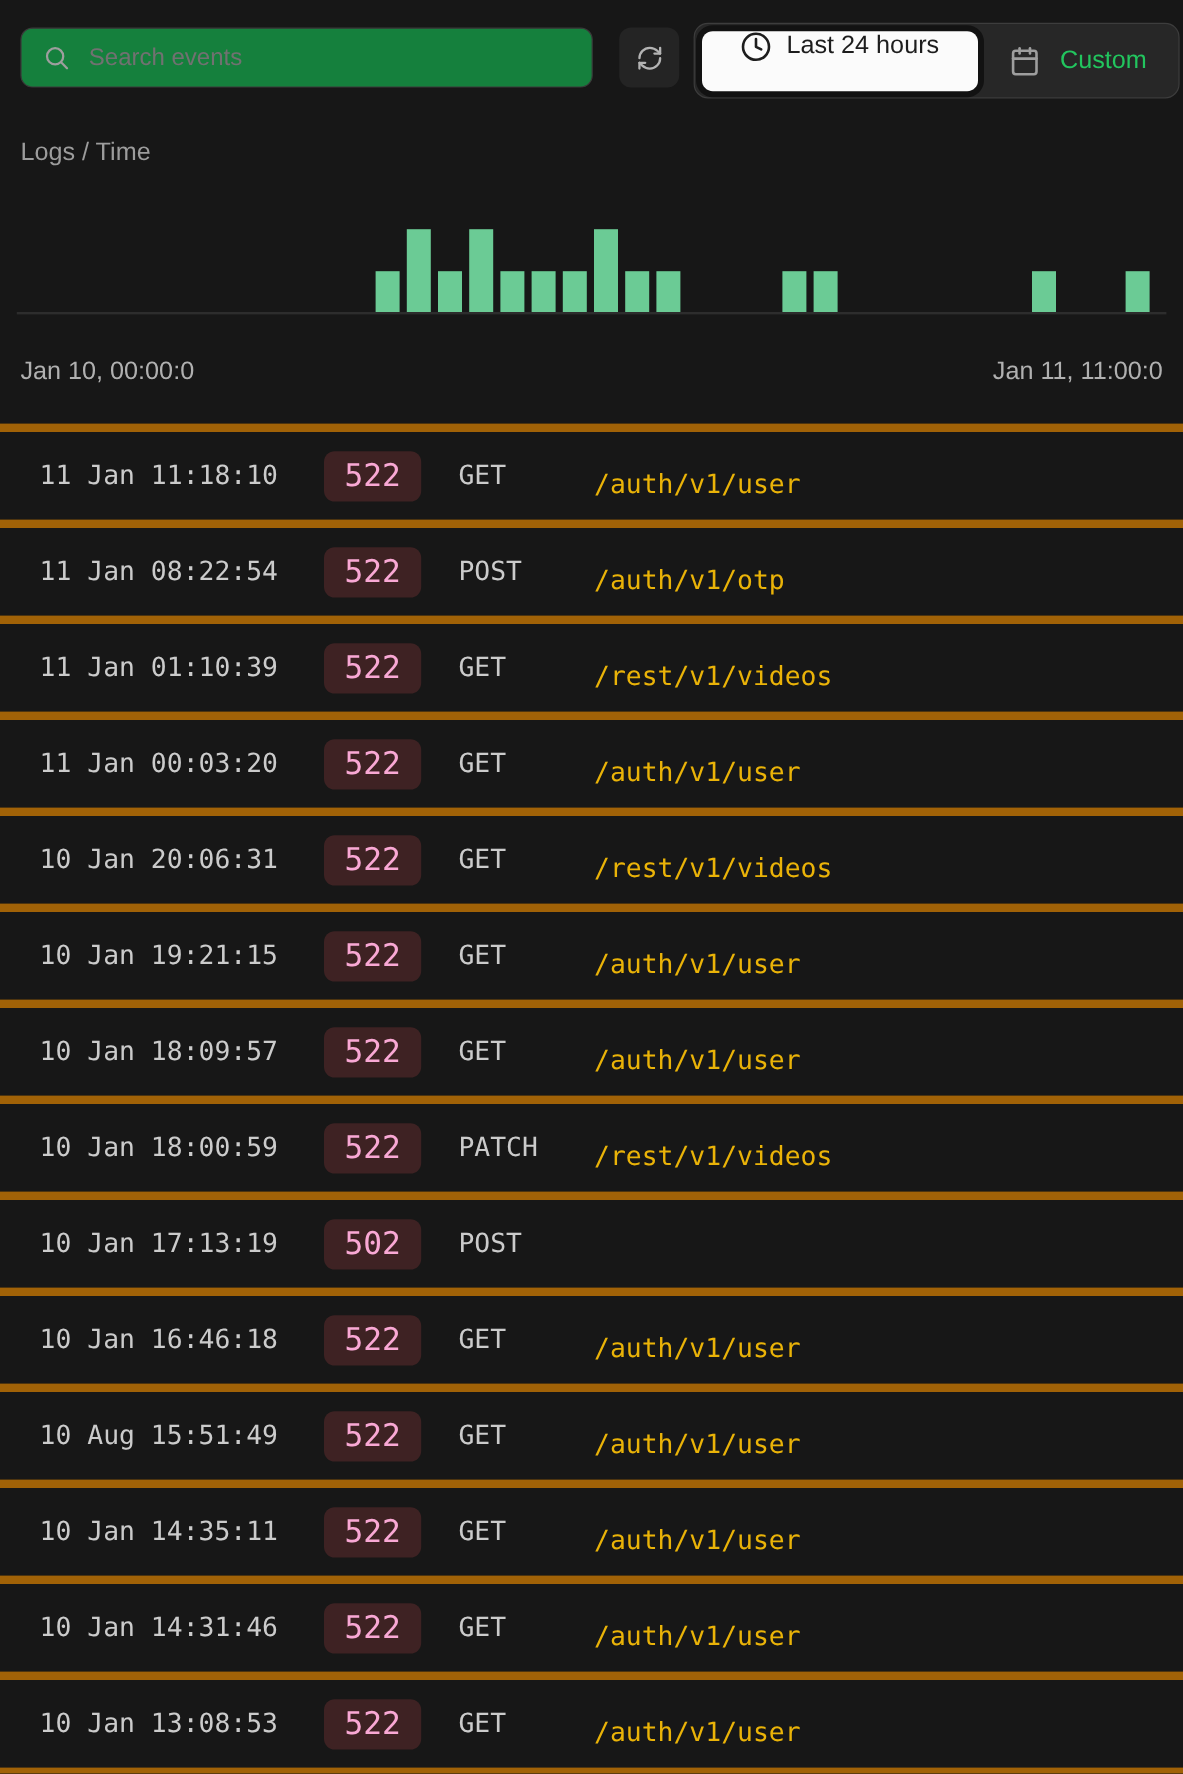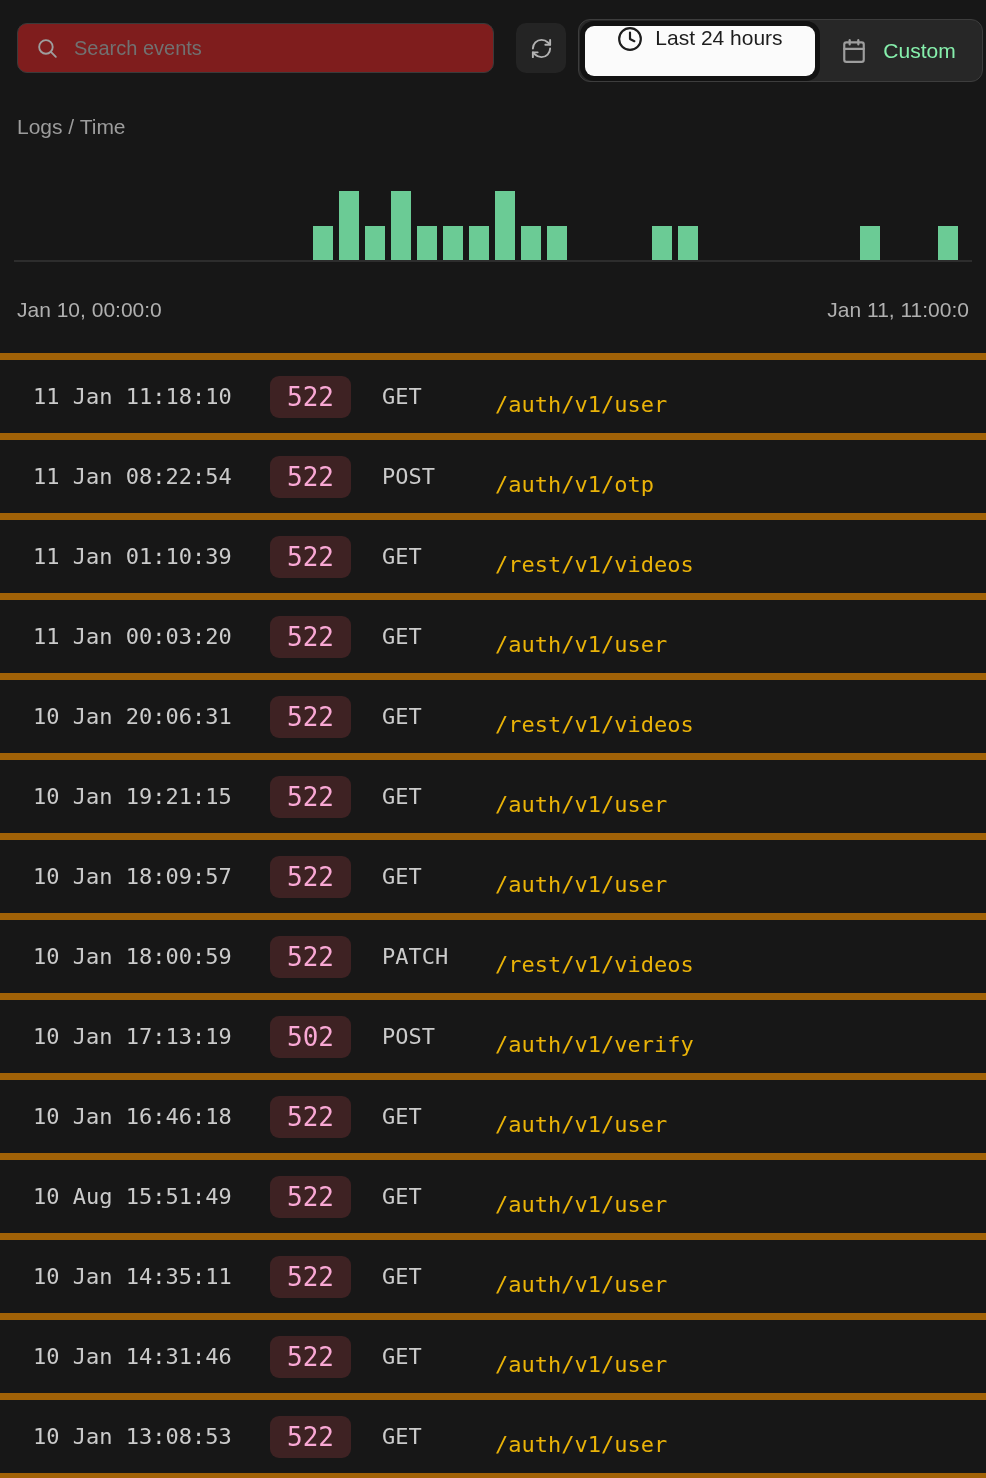--- a/index.html
+++ b/index.html
@@ -6,21 +6,21 @@
   html,body { width:986px; height:1478px; }
   body {
     position:relative;
     background:#171717;
     overflow:hidden;
     font-family:"Liberation Sans", sans-serif;
   }
   
   .search-box {
     position:absolute; left:17px; top:23px; width:477px; height:50px;
-    border:1.5px solid #3a3a3a; border-radius:10px; background:#7f1d1d;
+    border:1.5px solid #3a3a3a; border-radius:10px; background:#15803d;
     display:flex; align-items:center; gap:14px; padding:0 17px;
   }
   .search-input {
     flex:1; background:transparent; border:none; outline:none;
     color:#dddddd; font-size:20px; font-family:inherit;
   }
   .search-input::placeholder { color:#717171; }
   .icon-btn {
     position:absolute; left:516px; top:23px; width:50px; height:50px;
     background:#242424; border:none; border-radius:10px;
@@ -33,21 +33,21 @@
   }
   .range-selected {
     margin-left:6px; width:230px; height:50px; background:#fbfbfb;
     border:none; border-radius:9px; box-shadow:0 0 0 5px #121212;
     display:flex; align-items:flex-start; justify-content:center; gap:12px;
     color:#1d1d1d; font-size:21px; font-weight:500; cursor:pointer; font-family:inherit;
   }
   .range-custom {
     flex:1; height:100%; background:transparent; border:none;
     display:flex; align-items:center; justify-content:center; gap:16px;
-    color:#86efac; font-size:21px; font-weight:500; cursor:pointer; font-family:inherit;
+    color:#22c55e; font-size:21px; font-weight:500; cursor:pointer; font-family:inherit;
   }
   
   .chart-title { position:absolute; left:17px; top:115px; font-size:21px; color:#9c9c9c; }
   .chart { position:absolute; left:0; top:150px; width:986px; height:112px; }
   .chart-baseline { position:absolute; left:14px; bottom:0; width:958px; height:2px; background:#2d2d2d; }
   .bar { position:absolute; bottom:2px; width:20px; }
   .x-labels {
     position:absolute; left:17px; top:298px; width:952px;
     display:flex; justify-content:space-between;
     font-size:21px; color:#b0b0b0;
@@ -215,21 +215,20 @@
     <span>PATCH</span>
     <span class="path-cell">/rest/v1/videos</span>
   </div>
 
   <div class="log-row">
     <span>10 Jan 17:13:19</span>
     <span>
         <span class="badge">502</span>
       </span>
     <span>POST</span>
-    <span class="path-cell">/auth/v1/verify</span>
   </div>
 
   <div class="log-row">
     <span>10 Jan 16:46:18</span>
     <span>
         <span class="badge">522</span>
       </span>
     <span>GET</span>
     <span class="path-cell">/auth/v1/user</span>
   </div>

